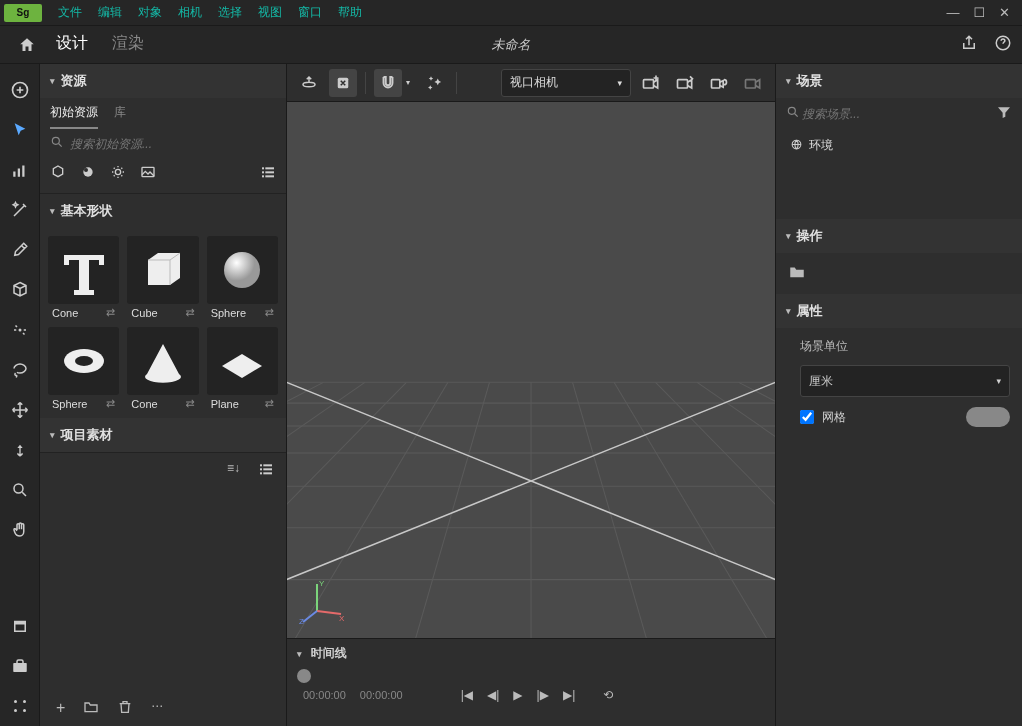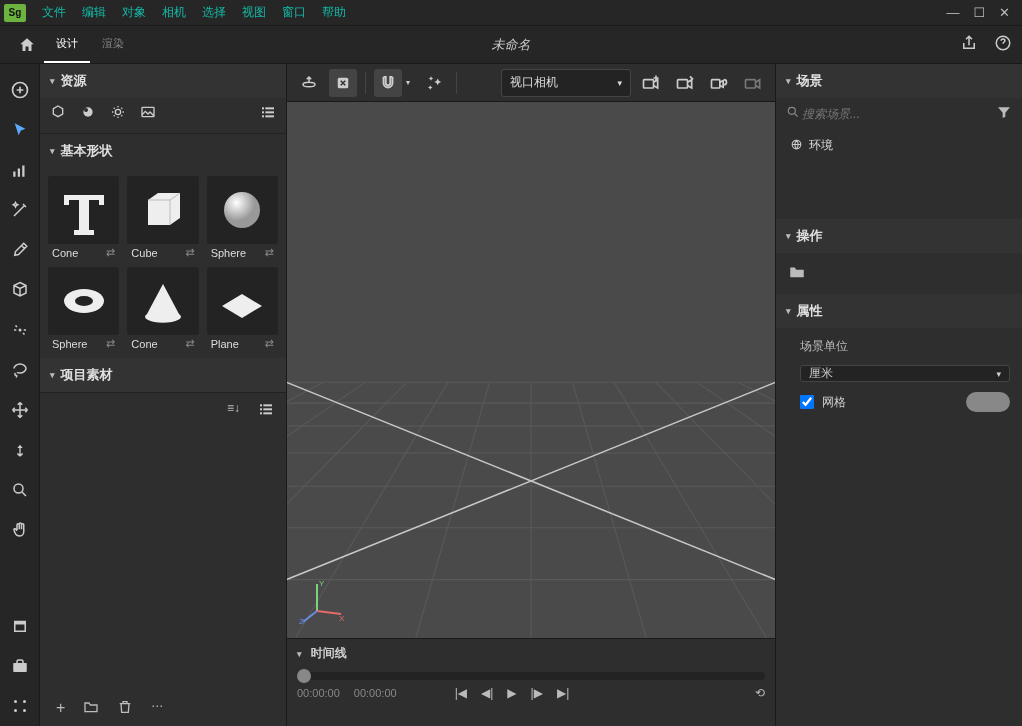--- a/index.html
+++ b/index.html
@@ -1,25 +1,25 @@
 <!DOCTYPE html>
 <html><head>
 <meta charset="utf-8">
 <style>
 * { margin:0; padding:0; box-sizing:border-box; font-family:"Segoe UI","Microsoft YaHei",sans-serif; user-select:none; }
 body { background:#262626; color:#d0d0d0; font-size:12px; width:1022px; height:726px; overflow:hidden; display:flex; flex-direction:column; }
 .menubar { height:26px; background:#262626; display:flex; align-items:center; padding:0 4px; border-bottom:1px solid #1a1a1a; }
-.app-icon { width:22px; height:18px; background:#6db33f; border-radius:2px; display:flex; align-items:center; justify-content:center; color:#111; font-weight:700; font-size:10px; margin-right:8px; }
+.app-icon { width:38px; height:18px; background:#6db33f; border-radius:2px; display:flex; align-items:center; justify-content:center; color:#111; font-weight:700; font-size:10px; margin-right:8px; }
 .menubar-item { padding:4px 8px; color:#14b8a6; cursor:pointer; }
 .window-controls { margin-left:auto; display:flex; gap:14px; color:#bbb; padding-right:8px; }
 .window-controls span { cursor:pointer; font-size:13px; }
 .topbar { height:38px; background:#262626; display:flex; align-items:center; border-bottom:1px solid #1a1a1a; padding:0 10px; }
 .topbar-left { display:flex; align-items:center; gap:0; }
 .home-btn { width:34px; height:38px; display:flex; align-items:center; justify-content:center; color:#bbb; cursor:pointer; }
-.mode-tab { padding:10px 12px; color:#888; cursor:pointer; font-size:11px; border-bottom:2px solid transparent; }
+.mode-tab { padding:10px 12px; color:#888; cursor:pointer; font-size:16px; border-bottom:2px solid transparent; }
 .mode-tab.active { color:#fff; border-bottom:2px solid #fff; }
 .title-center { position:absolute; left:50%; transform:translateX(-50%); color:#ccc; font-size:13px;font-style:italic; }
 .topbar-right { margin-left:auto; display:flex; gap:16px; color:#bbb; }
 .topbar-right span { cursor:pointer; }
 .main { flex:1; display:flex; overflow:hidden; }
 .tool-rail { width:40px; background:#262626; display:flex; flex-direction:column; align-items:center; padding-top:6px; gap:0; border-right:1px solid #1a1a1a; }
 .rail-btn { width:40px; height:40px; display:flex; align-items:center; justify-content:center; color:#ccc; cursor:pointer; }
 .rail-btn.active { color:#5aa9ff; }
 .rail-spacer { flex:1; }
 .left-panel { width:250px; background:#2e2e2e; display:flex; flex-direction:column; overflow:hidden; border-right:1px solid #1a1a1a; }
@@ -41,35 +41,35 @@
 .center { flex:1; display:flex; flex-direction:column; background:#1e1e1e; }
 .viewport-toolbar { height:38px; background:#2e2e2e; display:flex; align-items:center; padding:0 8px; gap:6px; border-bottom:1px solid #1a1a1a; }
 .vt-btn { width:28px; height:28px; display:flex; align-items:center; justify-content:center; color:#ccc; border:1px solid transparent; border-radius:3px; cursor:pointer; }
 .vt-btn.active { background:#444;}
 .vt-sep { width:1px; height:22px; background:#444; margin:0 2px; }
 .camera-select { background:#232323; height:28px; min-width:130px; display:flex; align-items:center; justify-content:space-between; padding:0 8px; border-radius:3px; border:1px solid #444; cursor:pointer; font-size:12px; color:#ddd;margin-left:36px; }
 .viewport { flex:1; position:relative; background:#4a4a4a; overflow:hidden; }
 .viewport svg { position:absolute; inset:0; }
 .axis-gizmo { position:absolute; left:12px; bottom:12px; width:50px; height:50px; }
 .timeline-header { height:30px; background:#2e2e2e; display:flex; align-items:center; padding:0 10px; border-top:1px solid #1a1a1a; font-weight:600; }
-.timeline-body { height:58px; background:#2e2e2e; padding:4px 10px 8px; display:flex; flex-direction:column; gap:6px; }
+.timeline-body { height:58px; background:#2e2e2e; padding:4px 10px 8px; display:flex; flex-direction:row; gap:6px; }
 .time-slider { height:8px; background:#232323; border-radius:4px; position:relative; }
 .time-slider .thumb { position:absolute; left:0; top:-3px; width:14px; height:14px; background:#888; border-radius:50%; }
 .time-controls { display:flex; align-items:center; gap:14px; color:#bbb; }
 .time-controls .spacer { flex:1; }
 .time-controls .t { font-size:11px; color:#888; }
 .right-panel { width:250px; background:#2e2e2e; display:flex; flex-direction:column; border-left:1px solid #1a1a1a; }
 .scene-search { display:flex; align-items:center; padding:6px 10px; gap:2px; }
 .scene-search input { flex:1; background:transparent; border:none; font-style:italic; color:#ccc; outline:none; font-size:12px; }
 .filter-icon { color:#bbb; cursor:pointer; }
 .scene-tree { padding:8px 14px 16px; font-size:12px; color:#ddd; flex:0 0 90px;}
 .tree-item { display:flex; align-items:center; gap:6px; cursor:pointer; }
 .props-body { padding:10px 12px; display:flex; flex-direction:column; gap:10px; flex:1;margin-left:12px;}
 .prop-label { font-size:12px; color:#bbb; }
-.select-box { background:#232323; border:1px solid #444; height:17px; border-radius:3px; display:flex; align-items:center; justify-content:space-between; padding:0 8px; cursor:pointer; font-size:12px; }
+.select-box { background:#232323; border:1px solid #444; height:32px; border-radius:3px; display:flex; align-items:center; justify-content:space-between; padding:0 8px; cursor:pointer; font-size:12px; }
 .check-row { display:flex; align-items:center; gap:8px; }
 .check-row input { width:14px; height:14px; }
 .toggle { margin-left:auto; width:44px; height:20px; background:#888; border-radius:10px; }
 .ops-body { padding:10px 12px; color:#ccc; }
 .magnet-group { display:flex; align-items:center; }
 .magnet-group .chev-d { font-size:8px; padding:0 4px; color:#ccc; cursor:pointer;}
 </style>
 </head>
 <body>
 
@@ -204,20 +204,31 @@
           <circle cx="6" cy="18" r="2"></circle>
           <circle cx="18" cy="18" r="2"></circle>
         </svg>
       </div>
   </div>
 
   <div class="left-panel">
     <div class="section-header">
       <span class="chev">▾</span>
       <span>资源</span>
+    </div>
+    <div class="sub-tabs">
+      <div class="sub-tab active">初始资源</div>
+      <div class="sub-tab">库</div>
+    </div>
+    <div class="search-row">
+      <span><svg viewBox="0 0 24 24" width="14" height="14" fill="none" stroke="#888" stroke-width="2">
+            <circle cx="10" cy="10" r="6"></circle>
+            <path d="M20 20l-5-5"></path>
+          </svg></span>
+      <input placeholder="搜索初始资源..." style="">
     </div>
     <div class="filter-row">
       <span><svg viewBox="0 0 24 24" width="16" height="16" fill="none" stroke="#ccc" stroke-width="2">
             <path d="M12 3l7 4v8l-7 4-7-4V7z"></path>
           </svg></span>
       <span><svg viewBox="0 0 24 24" width="16" height="16" fill="#ccc">
             <circle cx="12" cy="12" r="7"></circle>
             <circle cx="9" cy="9" r="3" fill="#2e2e2e"></circle>
           </svg></span>
       <span><svg viewBox="0 0 24 24" width="16" height="16" fill="none" stroke="#ccc" stroke-width="2">

